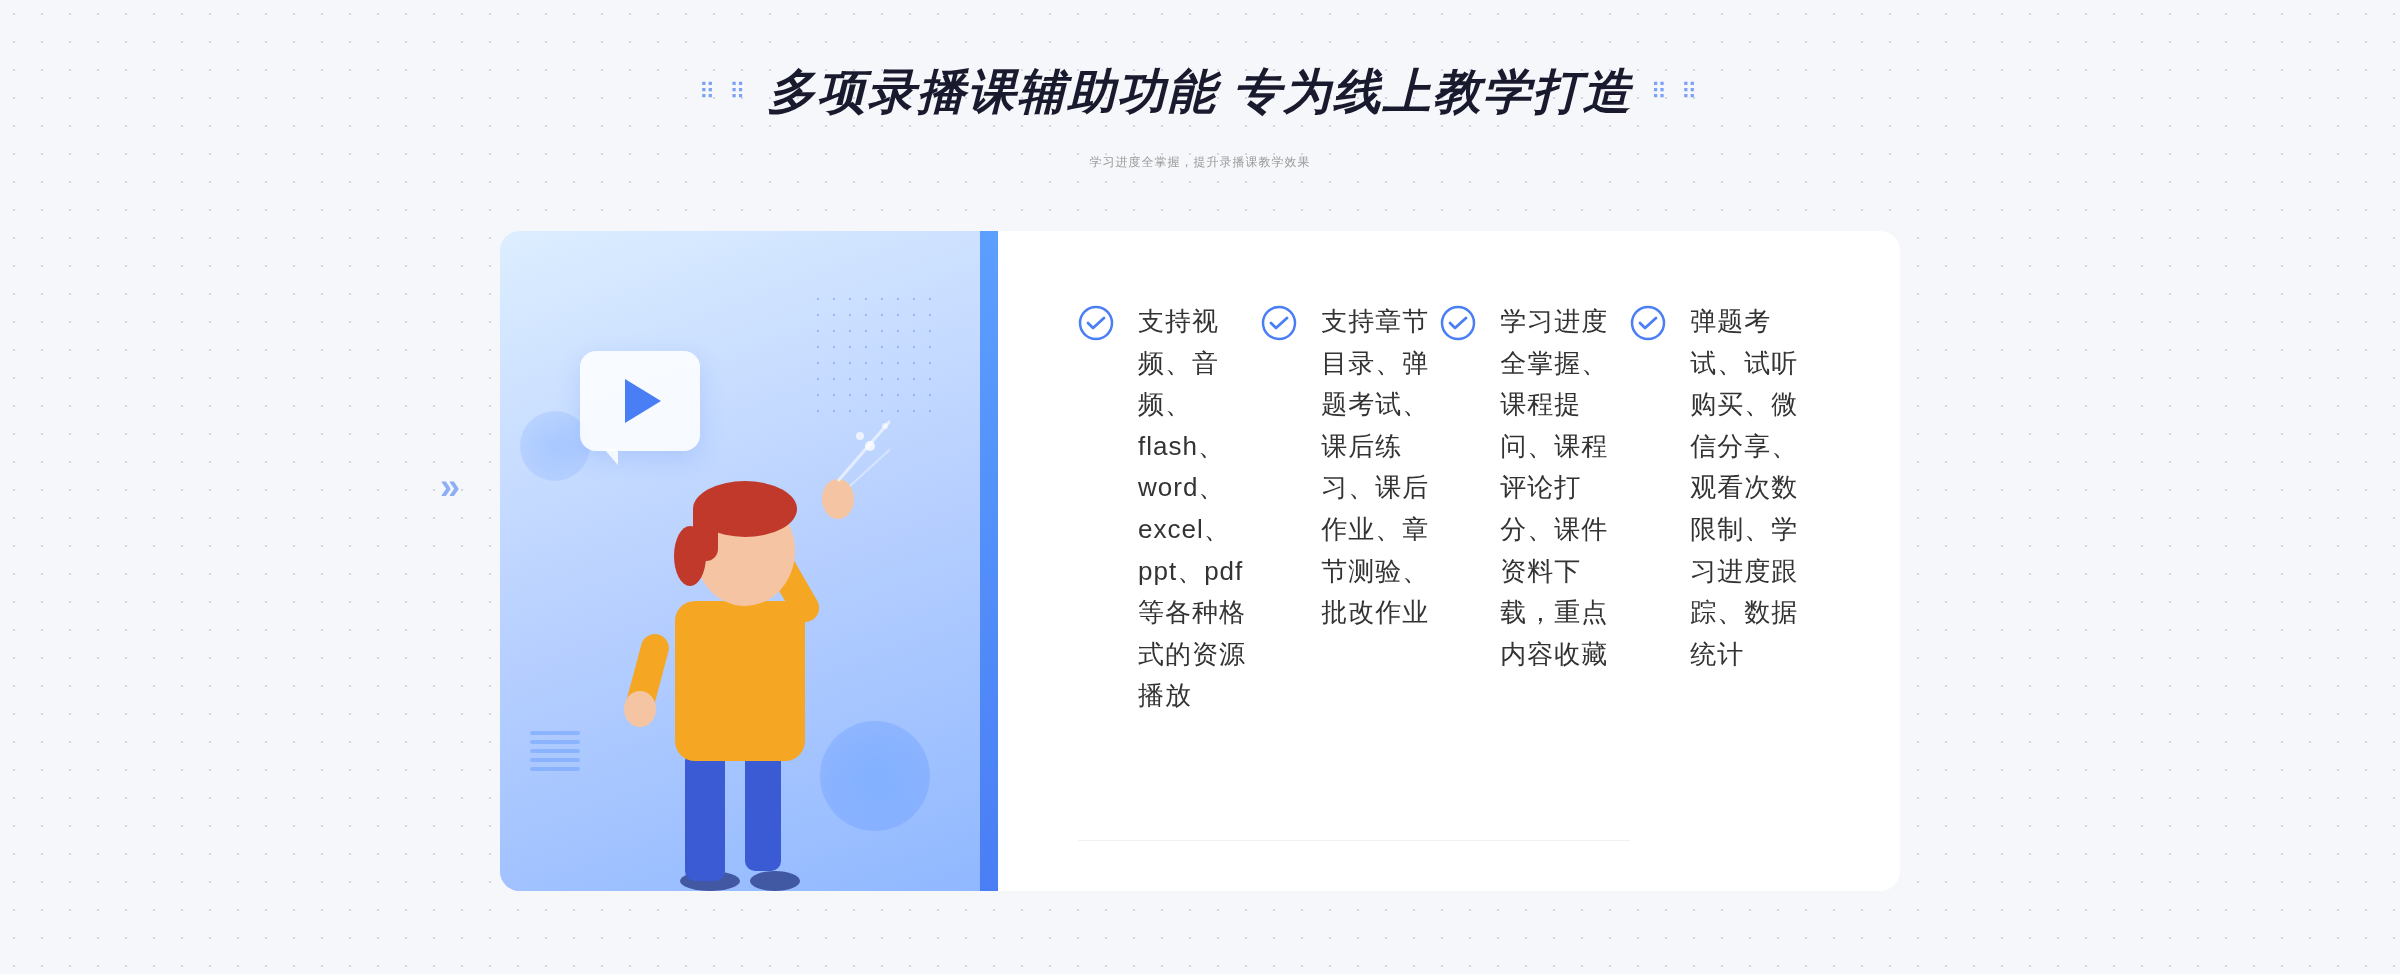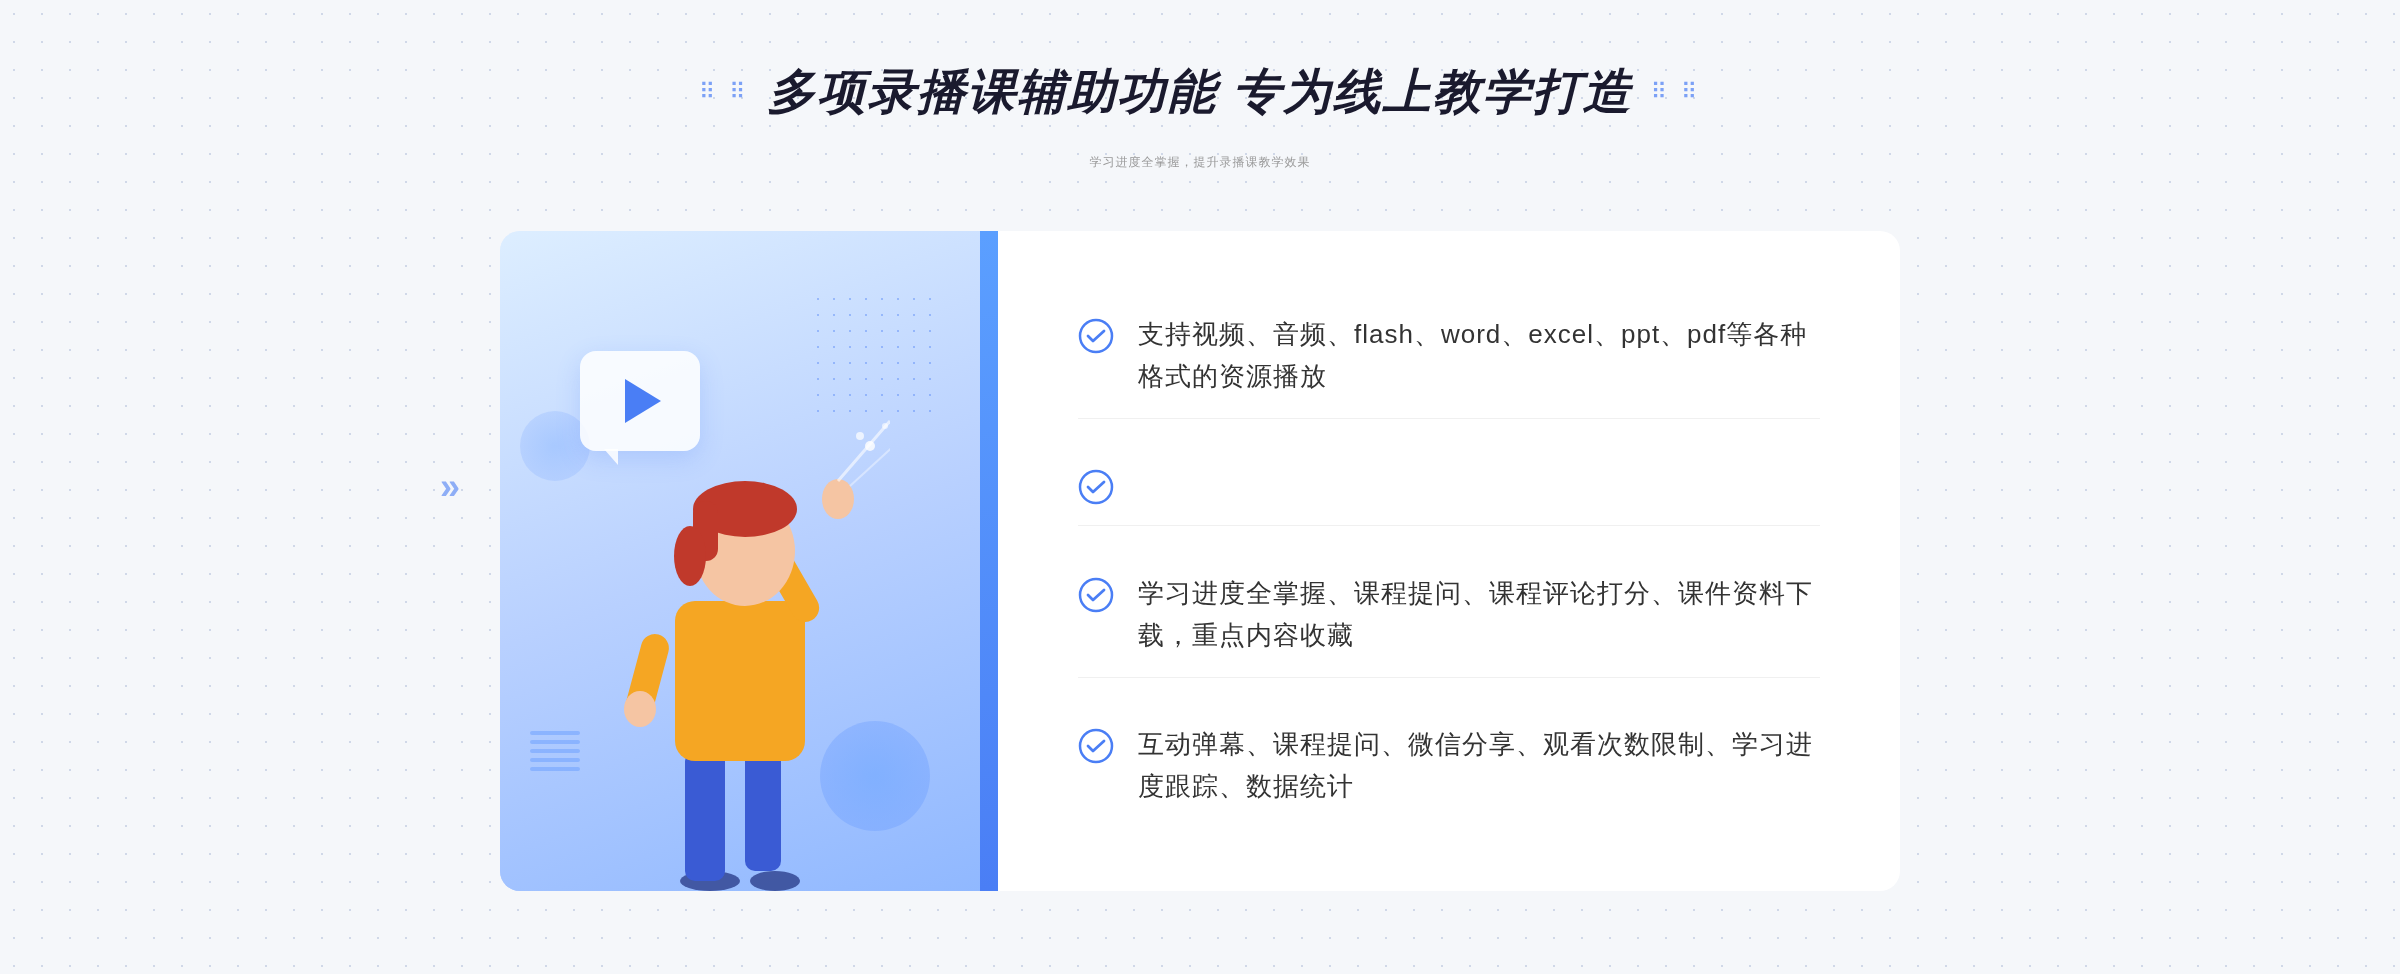--- a/index.html
+++ b/index.html
@@ -195,21 +195,21 @@
       flex-shrink: 0;
     }
 
     
     .features-panel {
       flex: 1;
       background: white;
       border-radius: 0 20px 20px 0;
       padding: 50px 80px;
       display: flex;
-      flex-direction: column;
+      flex-direction: row;
       justify-content: space-around;
     }
 
     .feature-item {
       display: flex;
       align-items: flex-start;
       gap: 24px;
       padding: 20px 0;
       border-bottom: 1px solid #f0f0f0;
     }
@@ -323,40 +323,41 @@
         <span class="feature-text">支持视频、音频、flash、word、excel、ppt、pdf等各种格式的资源播放</span>
       </div>
 
       <div class="feature-item">
         <div class="check-icon">
           <svg viewBox="0 0 36 36" fill="none" xmlns="http://www.w3.org/2000/svg">
             <circle cx="18" cy="18" r="16" stroke="#4a7ef5" stroke-width="2.5" fill="none"></circle>
             <polyline points="10,18 15,23 26,13" stroke="#4a7ef5" stroke-width="2.8" stroke-linecap="round" stroke-linejoin="round" fill="none"></polyline>
           </svg>
         </div>
+        <span class="feature-text">支持章节目录、弹题考试、课后练习、课后作业、章节测验、批改作业</span>
       </div>
 
       <div class="feature-item">
         <div class="check-icon">
           <svg viewBox="0 0 36 36" fill="none" xmlns="http://www.w3.org/2000/svg">
             <circle cx="18" cy="18" r="16" stroke="#4a7ef5" stroke-width="2.5" fill="none"></circle>
             <polyline points="10,18 15,23 26,13" stroke="#4a7ef5" stroke-width="2.8" stroke-linecap="round" stroke-linejoin="round" fill="none"></polyline>
           </svg>
         </div>
         <span class="feature-text">学习进度全掌握、课程提问、课程评论打分、课件资料下载，重点内容收藏</span>
       </div>
 
       <div class="feature-item">
         <div class="check-icon">
           <svg viewBox="0 0 36 36" fill="none" xmlns="http://www.w3.org/2000/svg">
             <circle cx="18" cy="18" r="16" stroke="#4a7ef5" stroke-width="2.5" fill="none"></circle>
             <polyline points="10,18 15,23 26,13" stroke="#4a7ef5" stroke-width="2.8" stroke-linecap="round" stroke-linejoin="round" fill="none"></polyline>
           </svg>
         </div>
-        <span class="feature-text">互动弹幕、课程提问、微信分享、观看次数限制、学习进度跟踪、数据统计</span>
+        <span class="feature-text">弹题考试、试听购买、微信分享、观看次数限制、学习进度跟踪、数据统计</span>
       </div>
 
     </div>
 
   </div>
 
   <div style="position:absolute; left: calc(50% - 760px); top: 50%; transform: translateY(-50%); color: #4a7ef5; font-size: 36px; opacity: 0.6; font-weight: bold;">»</div>
 
 </div>
 

